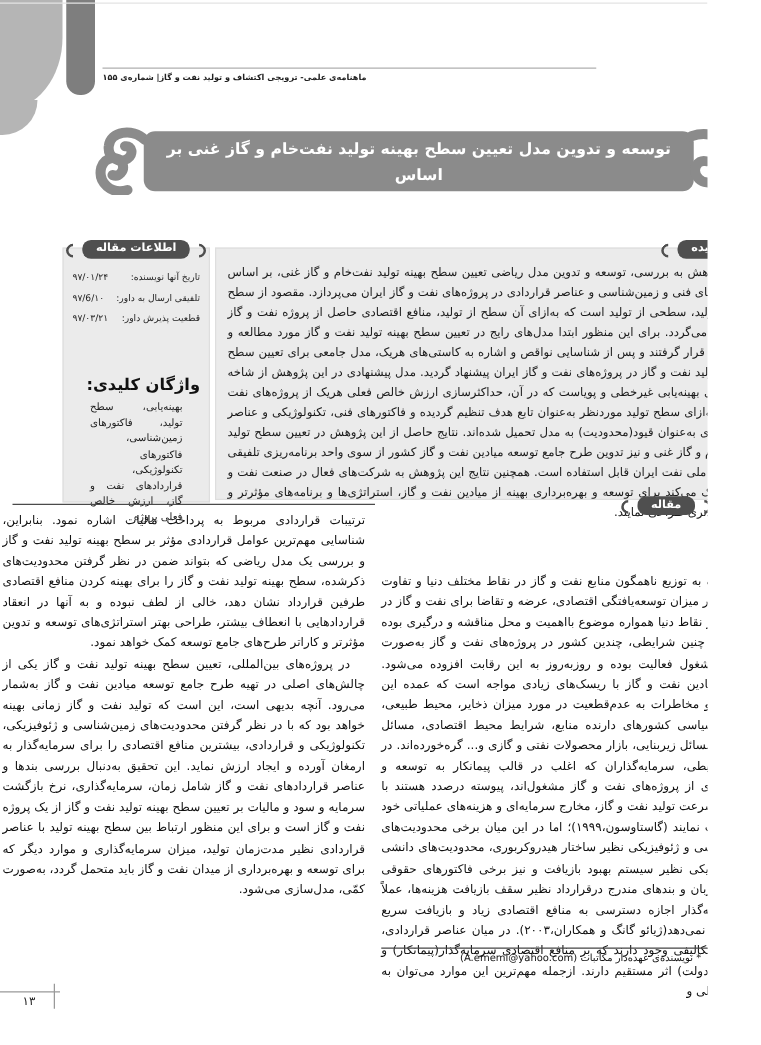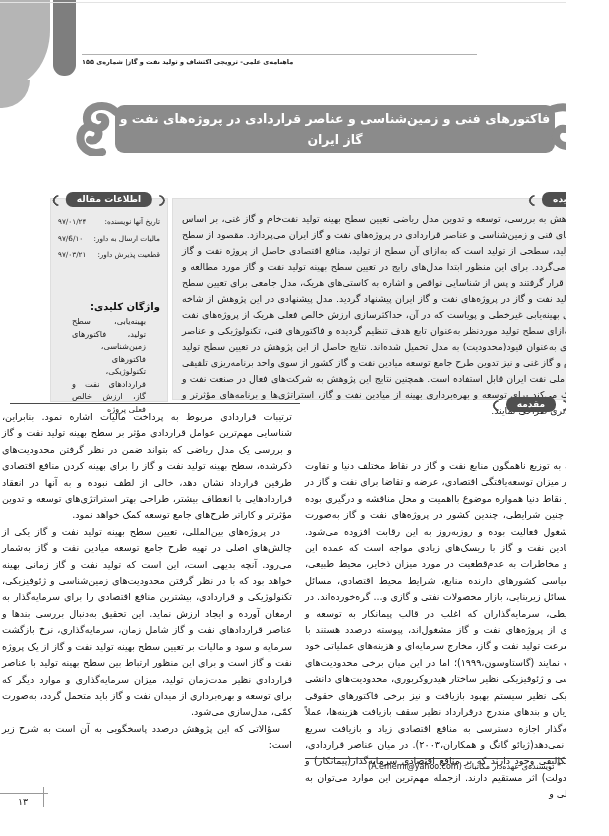--- a/index.html
+++ b/index.html
@@ -43,21 +43,21 @@
   .badge::before { right:-13px; transform:rotate(45deg); }
   .badge::after  { left:-13px;  transform:rotate(225deg); }
 
   
   .info-box { position:absolute; top:198px; left:50px; width:118px; height:204px;
     background:#ebebeb; border:1px solid #dedede; }
   .info-badge { top:-7px; left:50%; transform:translateX(-50%); }
   .dates { padding:18px 7px 0; }
   .date-row { display:flex; justify-content:space-between; direction:rtl;
     font-size:7.3px; color:#222; margin-bottom:7.5px; }
-  .kw-heading { margin:42px 7px 3px; font-size:10px; font-weight:bold; color:#111; direction:rtl; }
+  .kw-heading { margin:42px 7px 3px; font-size:13px; font-weight:bold; color:#111; direction:rtl; }
   .kw-text { margin:0 21px; font-size:8.2px; line-height:12.5px; text-align:justify;
     direction:rtl; color:#222; }
 
   
   .abstract-box { position:absolute; top:198px; left:172px; width:433px; height:202px;
     background:#ebebeb; border:1px solid #dedede; }
   .abstract-badge { top:-7px; right:14px; }
   .abstract-text { padding:12px 9px 0; font-size:9.4px; line-height:16px;
     text-align:justify; direction:rtl; color:#1a1a1a; }
 
@@ -94,64 +94,64 @@
   <div class="top-edge"></div>
 
   <div class="masthead-rule"></div>
   <div class="masthead">ماهنامه‌ی علمی- ترویجی اکتشاف و تولید نفت و گاز| شماره‌ی ۱۵۵</div>
 
   <svg class="orn orn-left" width="44" height="56" viewBox="0 0 44 56">
     <path d="M40 12 C 30 2, 12 5, 11 17 C 10 26, 19 31, 26 27 C 31 24, 30 16, 24 17" fill="none" stroke="#8b8b8b" stroke-width="8" stroke-linecap="round"></path>
     <path d="M26 52 C 13 56, 2 46, 5 34 C 8 25, 19 24, 22 31 C 24 37, 19 42, 14 40" fill="none" stroke="#8b8b8b" stroke-width="8" stroke-linecap="round"></path>
   </svg>
   <div class="banner">
+    <div>توسعه و تدوین مدل تعیین سطح بهینه تولید نفت‌خام و گاز غنی بر اساس</div>
     <div>فاکتورهای فنی و زمین‌شناسی و عناصر قراردادی در پروژه‌های نفت و گاز ایران</div>
 
   </div>
   <svg class="orn orn-right" width="38" height="52" viewBox="0 0 38 52">
     <path d="M4 6 C 22 0, 35 11, 33 26 C 31 41, 17 47, 10 40 C 4 34, 8 24, 16 26" fill="none" stroke="#8b8b8b" stroke-width="8" stroke-linecap="round"></path>
   </svg>
 
 
   <div class="info-box">
     <div class="badge info-badge">اطلاعات مقاله</div>
     <div class="dates">
       <div class="date-row">
         <span>تاریخ آنها نویسنده:</span>
         <span>۹۷/۰۱/۲۴</span>
       </div>
       <div class="date-row">
-        <span>مالیات ارسال به داور:</span>
+        <span>تلفیقی ارسال به داور:</span>
         <span>۹۷/6/۱۰</span>
       </div>
       <div class="date-row">
         <span>قطعیت پذیرش داور:</span>
         <span>۹۷/۰۳/۲۱</span>
       </div>
     </div>
     <div class="kw-heading">واژگان کلیدی:</div>
     <div class="kw-text">بهینه‌یابی، سطح تولید، فاکتورهای زمین‌شناسی، فاکتورهای تکنولوژیکی، قراردادهای نفت و گاز، ارزش خالص فعلی پروژه</div>
   </div>
 
   <div class="abstract-box">
     <div class="badge abstract-badge">چکیده</div>
     <div class="abstract-text">این پژوهش به بررسی، توسعه و تدوین مدل ریاضی تعیین سطح بهینه تولید نفت‌خام و گاز غنی، بر اساس فاکتورهای فنی و زمین‌شناسی و عناصر قراردادی در پروژه‌های نفت و گاز ایران می‌پردازد. مقصود از سطح بهینه تولید، سطحی از تولید است که به‌ازای آن سطح از تولید، منافع اقتصادی حاصل از پروژه نفت و گاز حداکثر می‌گردد. برای این منظور ابتدا مدل‌های رایج در تعیین سطح بهینه تولید نفت و گاز مورد مطالعه و بررسی قرار گرفتند و پس از شناسایی نواقص و اشاره به کاستی‌های هریک، مدل جامعی برای تعیین سطح بهینه تولید نفت و گاز در پروژه‌های نفت و گاز ایران پیشنهاد گردید. مدل پیشنهادی در این پژوهش از شاخه مدل‌های بهینه‌یابی غیرخطی و پویاست که در آن، حداکثرسازی ارزش خالص فعلی هریک از پروژه‌های نفت و گاز به‌ازای سطح تولید موردنظر به‌عنوان تابع هدف تنظیم گردیده و فاکتورهای فنی، تکنولوژیکی و عناصر قراردادی به‌عنوان قیود(محدودیت) به مدل تحمیل شده‌اند. نتایج حاصل از این پژوهش در تعیین سطح تولید نفت‌خام و گاز غنی و نیز تدوین طرح جامع توسعه میادین نفت و گاز کشور از سوی واحد برنامه‌ریزی تلفیقی شرکت ملی نفت ایران قابل استفاده است. همچنین نتایج این پژوهش به شرکت‌های فعال در صنعت نفت و گاز کمک می‌کند برای توسعه و بهره‌برداری بهینه از میادین نفت و گاز، استراتژی‌ها و برنامه‌های مؤثرتر و سودمندتری طراحی نمایند.</div>
   </div>
 
   <div class="left-divider"></div>
 
-  <div class="badge intro-badge">مقدمه</div>
+  <div class="badge intro-badge">مقاله</div>
 
   <div class="col col-right">
     <p class="indent">با توجه به توزیع ناهمگون منابع نفت و گاز در نقاط مختلف دنیا و تفاوت کشورها در میزان توسعه‌یافتگی اقتصادی، عرضه و تقاضا برای نفت و گاز در بسیاری از نقاط دنیا همواره موضوع بااهمیت و محل مناقشه و درگیری بوده است. در چنین شرایطی، چندین کشور در پروژه‌های نفت و گاز به‌صورت رقابتی مشغول فعالیت بوده و روزبه‌روز به این رقابت افزوده می‌شود. توسعه میادین نفت و گاز با ریسک‌های زیادی مواجه است که عمده این ریسک‌ها و مخاطرات به عدم‌قطعیت در مورد میزان ذخایر، محیط طبیعی، شرایط سیاسی کشورهای دارنده منابع، شرایط محیط اقتصادی، مسائل حقوقی، مسائل زیربنایی، بازار محصولات نفتی و گازی و... گره‌خورده‌اند. در چنین محیطی، سرمایه‌گذاران که اغلب در قالب پیمانکار به توسعه و بهره‌برداری از پروژه‌های نفت و گاز مشغول‌اند، پیوسته درصدد هستند با افزایش سرعت تولید نفت و گاز، مخارج سرمایه‌ای و هزینه‌های عملیاتی خود را بازیافت نمایند (گاستاوسون،۱۹۹۹)؛ اما در این میان برخی محدودیت‌های زمین‌شناسی و ژئوفیزیکی نظیر ساختار هیدروکربوری، محدودیت‌های دانشی و تکنولوژیکی نظیر سیستم بهبود بازیافت و نیز برخی فاکتورهای حقوقی کشور میزبان و بندهای مندرج درقرارداد نظیر سقف بازیافت هزینه‌ها، عملاً به سرمایه‌گذار اجازه دسترسی به منافع اقتصادی زیاد و بازیافت سریع مخارج را نمی‌دهد(ژیائو گانگ و همکاران،۲۰۰۳). در میان عناصر قراردادی، حقوق و تکالیفی وجود دارند که بر منافع اقتصادی سرمایه‌گذار(پیمانکار) و کارفرما (دولت) اثر مستقیم دارند. ازجمله مهم‌ترین این موارد می‌توان به بندهای مالی و</p>
   </div>
   <div class="col col-left">
     <p>ترتیبات قراردادی مربوط به پرداخت مالیات اشاره نمود. بنابراین، شناسایی مهم‌ترین عوامل قراردادی مؤثر بر سطح بهینه تولید نفت و گاز و بررسی یک مدل ریاضی که بتواند ضمن در نظر گرفتن محدودیت‌های ذکرشده، سطح بهینه تولید نفت و گاز را برای بهینه کردن منافع اقتصادی طرفین قرارداد نشان دهد، خالی از لطف نبوده و به آنها در انعقاد قراردادهایی با انعطاف بیشتر، طراحی بهتر استراتژی‌های توسعه و تدوین مؤثرتر و کاراتر طرح‌های جامع توسعه کمک خواهد نمود.</p>
     <p class="indent">در پروژه‌های بین‌المللی، تعیین سطح بهینه تولید نفت و گاز یکی از چالش‌های اصلی در تهیه طرح جامع توسعه میادین نفت و گاز به‌شمار می‌رود. آنچه بدیهی است، این است که تولید نفت و گاز زمانی بهینه خواهد بود که با در نظر گرفتن محدودیت‌های زمین‌شناسی و ژئوفیزیکی، تکنولوژیکی و قراردادی، بیشترین منافع اقتصادی را برای سرمایه‌گذار به ارمغان آورده و ایجاد ارزش نماید. این تحقیق به‌دنبال بررسی بندها و عناصر قراردادهای نفت و گاز شامل زمان، سرمایه‌گذاری، نرخ بازگشت سرمایه و سود و مالیات بر تعیین سطح بهینه تولید نفت و گاز از یک پروژه نفت و گاز است و برای این منظور ارتباط بین سطح بهینه تولید با عناصر قراردادی نظیر مدت‌زمان تولید، میزان سرمایه‌گذاری و موارد دیگر که برای توسعه و بهره‌برداری از میدان نفت و گاز باید متحمل گردد، به‌صورت کمّی، مدل‌سازی می‌شود.</p>
-    <p class="indent">سؤالاتی که این پژوهش درصدد پاسخگویی به آن است به شرح زیر است:</p>
   </div>
 
   <div class="footnote-rule"></div>
   <div class="footnote">* نویسنده‌ی عهده‌دار مکاتبات (A.ememi@yahoo.com)</div>
 
   <div class="pn-hline"></div>
   <div class="pn-vline"></div>
   <div class="page-number">۱۳</div>
 
 </div>

